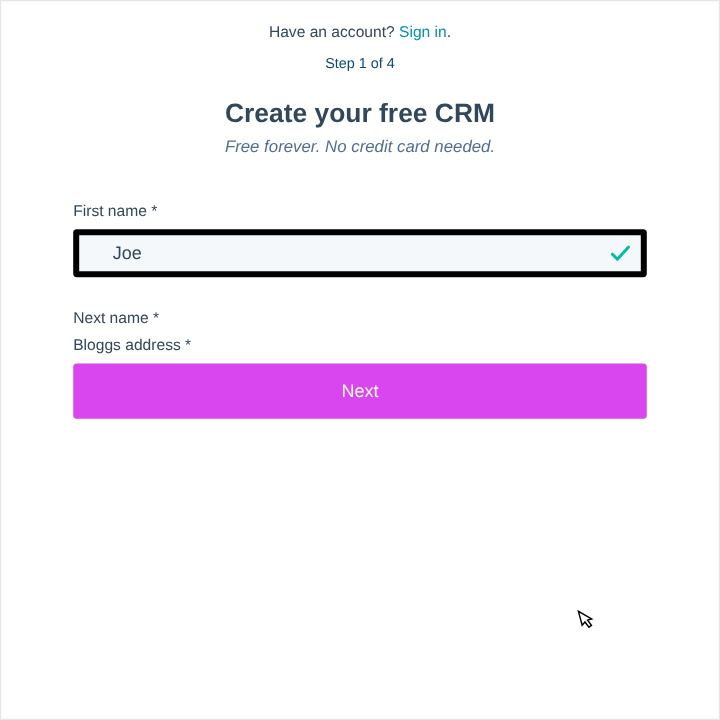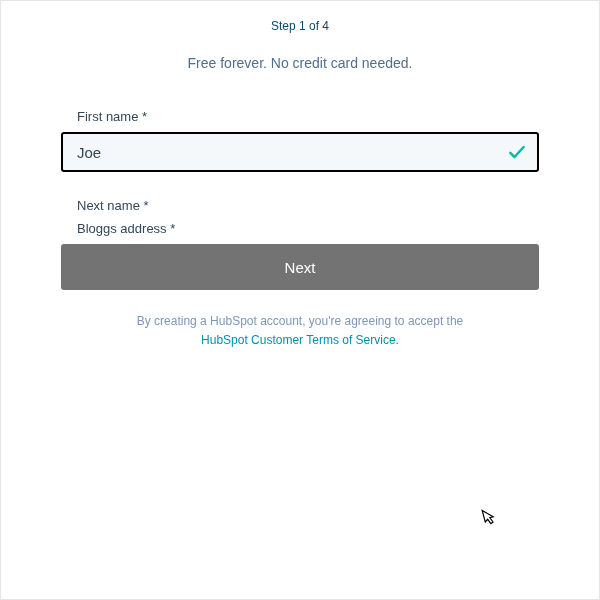--- a/index.html
+++ b/index.html
@@ -41,58 +41,58 @@
       font-size: 22px;
       font-weight: 600;
       color: #33475b;
       margin-bottom: 6px;
     }
     .subheading {
       text-align: center;
       font-size: 14px;
       color: #516f90;
       margin-bottom: 38px;
+      font-style: italic;
     }
     .field-label {
       font-size: 13px;
       color: #33475b;
       margin-bottom: 8px;
-      margin-left: 16px;
     }
     .input-wrap {
       position: relative;
       margin-bottom: 26px;
     }
     .input-wrap.last {
       margin-bottom: 34px;
     }
     .text-input {
       width: 100%;
       height: 40px;
-      padding: 0 42px 0 14px;
+      padding: 0 42px 0 28px;
       font-size: 15px;
       color: #33475b;
       background: #f5f8fa;
-      border: 2px solid #000000;
+      border: 5px solid #000000;
       border-radius: 3px;
       outline: none;
     }
     .check-icon {
       position: absolute;
       right: 12px;
       top: 50%;
       transform: translateY(-50%);
       width: 20px;
       height: 20px;
       color: #00bda5;
     }
     .next-btn {
       width: 100%;
       height: 46px;
-      background: #737373;
+      background: #d946ef;
       border: none;
       border-radius: 3px;
       color: #fff;
       font-size: 15px;
       font-weight: 500;
       cursor: pointer;
       margin-bottom: 22px;
     }
     .terms {
       text-align: center;
@@ -112,44 +112,44 @@
       font-size: 20px;
       pointer-events: none;
       color: #33475b;
       transform: rotate(-15deg);
     }
   </style>
 </head>
 <body>
 
 <div class="container">
+  <div class="top-line">
+    <span>Have an account? </span><a href="#">Sign in</a><span>.</span>
+  </div>
 
   <div class="step">Step 1 of 4</div>
 
+  <h1 class="heading">Create your free CRM</h1>
   <p class="subheading">Free forever. No credit card needed.</p>
 
   <div class="field-label">First name *</div>
   <div class="input-wrap">
     <input type="text" class="text-input" value="Joe" style="">
     <span class="check-icon">
       <svg viewBox="0 0 24 24" fill="none" stroke="currentColor" stroke-width="3" stroke-linecap="round" stroke-linejoin="round">
           <polyline points="4 13 9 18 20 6"></polyline>
         </svg>
     </span>
   </div>
 
   <div class="field-label">Next name *</div>
 
   <div class="field-label">Bloggs address *</div>
 
   <button class="next-btn">Next</button>
 
-  <div class="terms">
-    <span>By creating a HubSpot account, you're agreeing to accept the</span><br>
-    <a href="#">HubSpot Customer Terms of Service.</a>
-  </div>
 </div>
 
 <span class="cursor">
   <svg width="20" height="22" viewBox="0 0 20 22" fill="white" stroke="black" stroke-width="1.2">
     <path d="M6 2 L6 14 L9 12 L11 17 L13.5 16 L11.5 11 L15 11 Z"></path>
   </svg>
 </span>
 
 </body></html>

